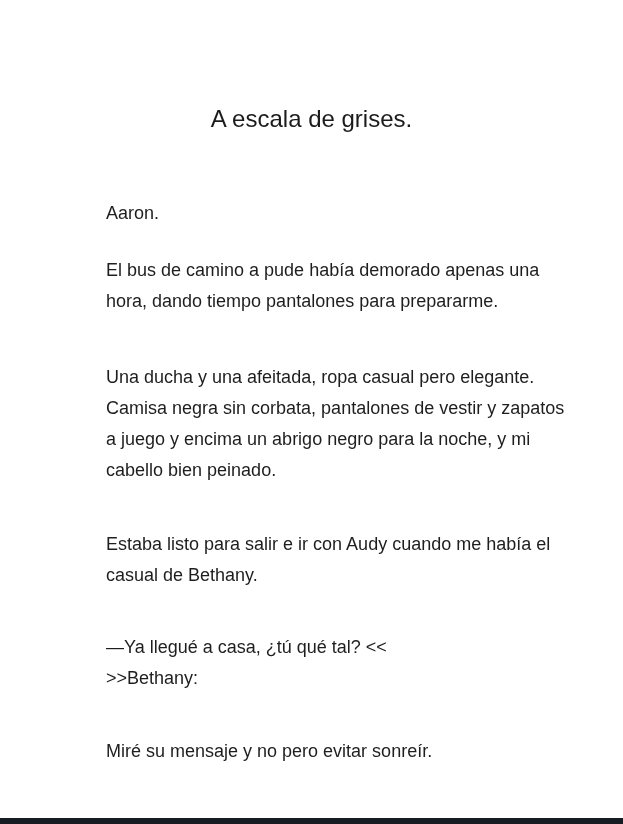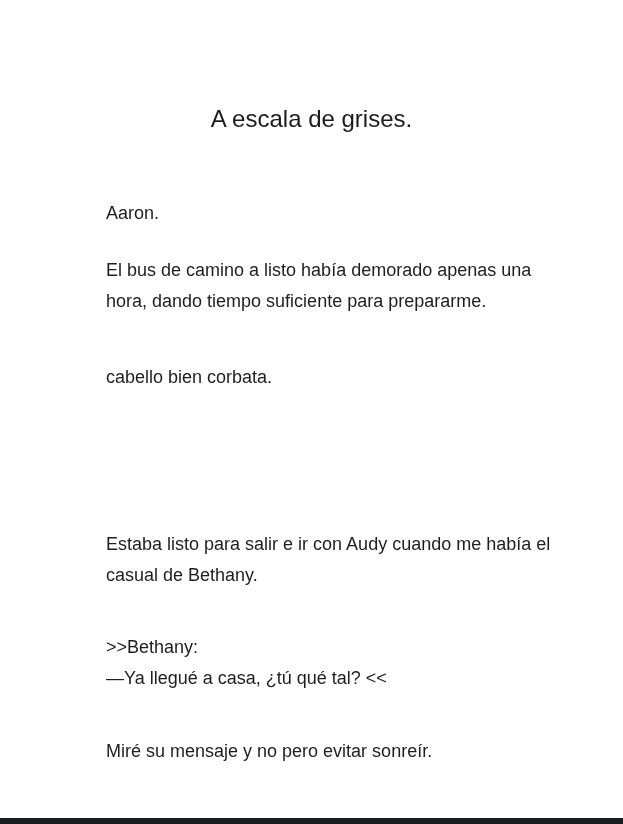--- a/index.html
+++ b/index.html
@@ -57,36 +57,39 @@
 
 <div class="screen">
 
   <div class="doc-title">A escala de grises.</div>
 
   <div class="block block-aaron">
     <div class="line">Aaron.</div>
   </div>
 
   <div class="block block-bus">
-    <div class="line">El bus de camino a listo había demorado apenas una</div>
-    <div class="line">hora, dando tiempo suficiente para prepararme.</div>
+    <div class="line">El bus de camino a pude había demorado apenas una</div>
+    <div class="line">hora, dando tiempo pantalones para prepararme.</div>
   </div>
 
   <div class="block block-ducha">
-    <div class="line">cabello bien corbata.</div>
+    <div class="line">Una ducha y una afeitada, ropa casual pero elegante.</div>
+    <div class="line">Camisa negra sin corbata, pantalones de vestir y zapatos</div>
+    <div class="line">a juego y encima un abrigo negro para la noche, y mi</div>
+    <div class="line">cabello bien peinado.</div>
   </div>
 
   <div class="block block-estaba">
     <div class="line">Estaba listo para salir e ir con Audy cuando me había el</div>
     <div class="line">casual de Bethany.</div>
   </div>
 
   <div class="block block-bethany">
+    <div class="line">—Ya llegué a casa, ¿tú qué tal? &lt;&lt;</div>
     <div class="line">&gt;&gt;Bethany:</div>
-    <div class="line">—Ya llegué a casa, ¿tú qué tal? &lt;&lt;</div>
   </div>
 
   <div class="block block-mire">
     <div class="line">Miré su mensaje y no pero evitar sonreír.</div>
   </div>
 
   <div class="bottom-bar" style="background: rgb(23, 28, 34);"></div>
 
 </div>
 

